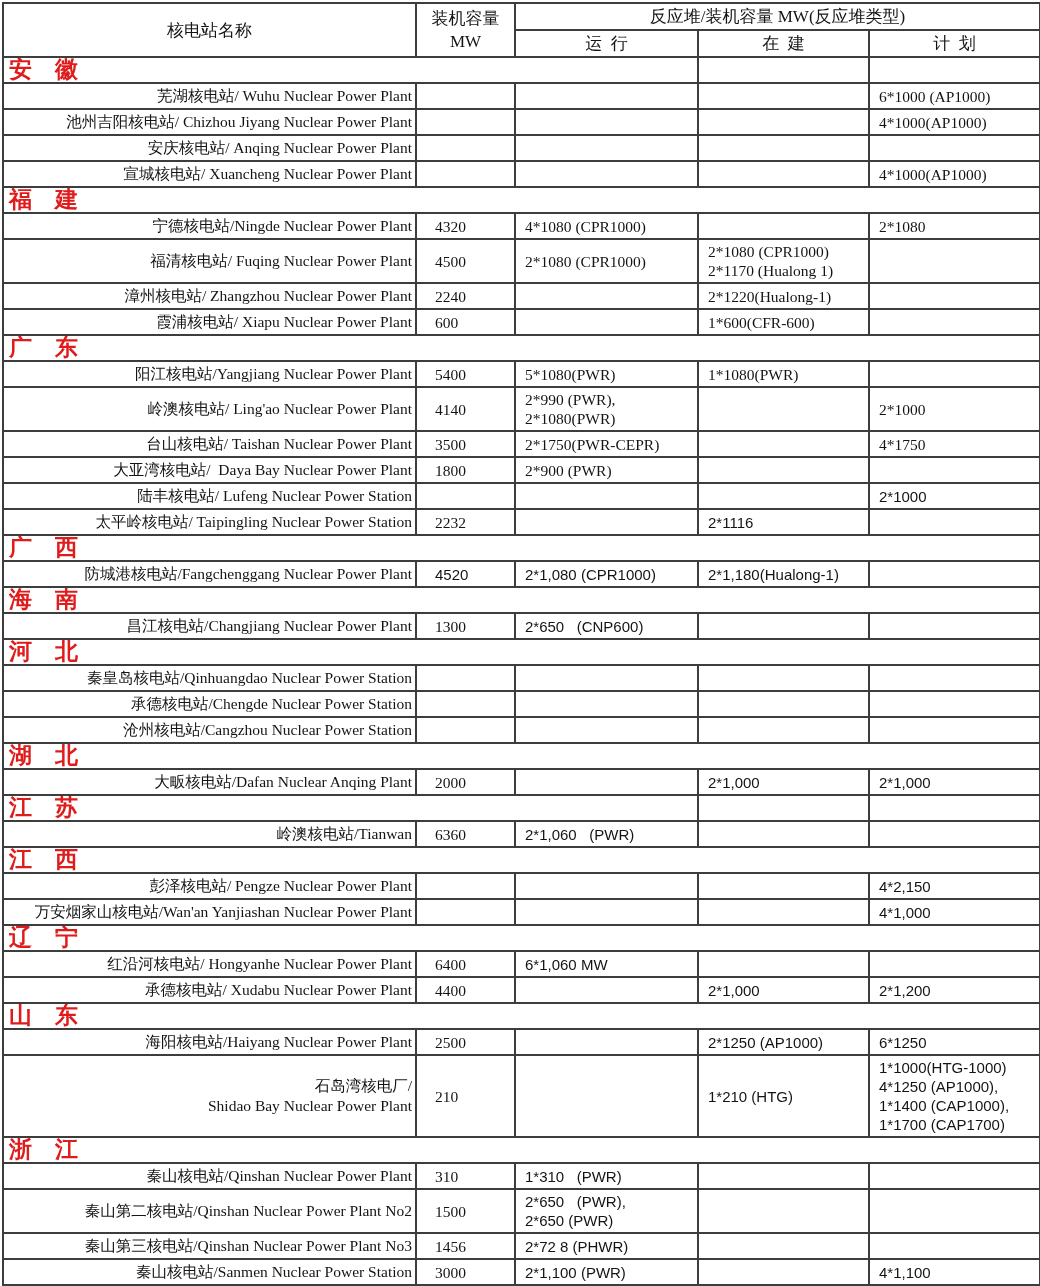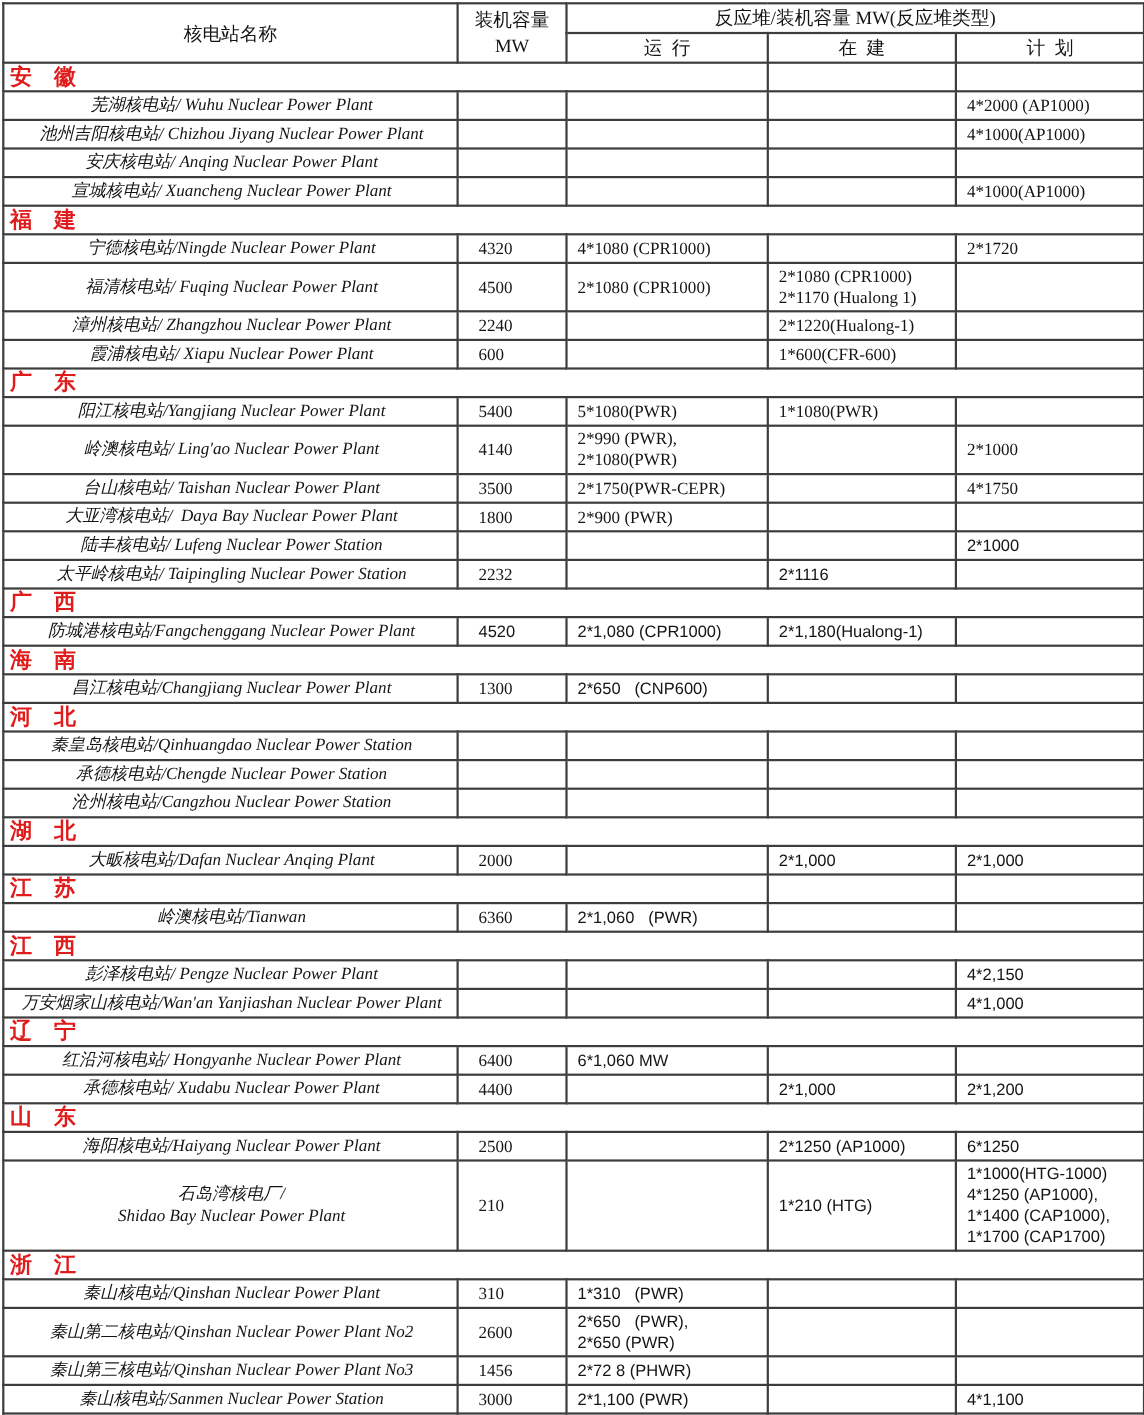--- a/index.html
+++ b/index.html
@@ -2,25 +2,25 @@
 <html><head>
 <meta charset="utf-8">
 <style>
   html,body{margin:0;padding:0;background:#ffffff;}
   body{width:1040px;font-family:"Liberation Serif","DejaVu Serif",serif;color:#141414;}
   .page{padding:2px 0 0 2px;}
   table{border-collapse:collapse;table-layout:fixed;width:1037px;}
   td,th{border:2px solid #3d3d3d;vertical-align:middle;overflow:hidden;
         white-space:pre-wrap;word-wrap:break-word;}
   thead th{font-weight:normal;font-size:17px;text-align:center;line-height:23px;padding:1px 2px;}
-  .c-name{font-size:15.5px;text-align:center;padding:2px 3px 2px 5px;line-height:20px;font-style:italic;}
+  .c-name{font-size:15.5px;text-align:right;padding:2px 3px 2px 5px;line-height:20px;}
   .c-mw{font-size:15.5px;text-align:left;padding:2px 2px 2px 18px;line-height:19px;margin-left:20px;}
   .c-run,.c-build,.c-plan{font-size:15.5px;text-align:left;padding:2px 2px 2px 9px;line-height:19px;}
   .sans{font-family:"Liberation Sans","DejaVu Sans",sans-serif;font-size:15px;}
-  .section{color:#e01b1b;font-weight:bold;font-size:20px;padding:2px 2px 2px 5px;line-height:20px;text-align:left;font-family:Liberation Serif, serif;}
+  .section{color:#e01b1b;font-weight:bold;font-size:23px;padding:2px 2px 2px 5px;line-height:20px;text-align:left;font-family:Liberation Serif, serif;}
   tbody td{height:19px;}
 </style>
 </head>
 <body>
 
 <div class="page">
   <table>
     <colgroup>
       <col style="width:413px">
       <col style="width:99px">
@@ -45,21 +45,21 @@
         <tr>
           <td class="section" colspan="3">安　徽</td>
           <td class="c-build"></td>
           <td class="c-plan"></td>
         </tr>
         <tr>
           <td class="c-name">芜湖核电站/ Wuhu Nuclear Power Plant</td>
           <td class="c-mw"></td>
           <td class="c-run"></td>
           <td class="c-build"></td>
-          <td class="c-plan">4*2000 (AP1000)</td>
+          <td class="c-plan">6*1000 (AP1000)</td>
         </tr>
         <tr>
           <td class="c-name">池州吉阳核电站/ Chizhou Jiyang Nuclear Power Plant</td>
           <td class="c-mw"></td>
           <td class="c-run"></td>
           <td class="c-build"></td>
           <td class="c-plan">4*1000(AP1000)</td>
         </tr>
         <tr>
           <td class="c-name">安庆核电站/ Anqing Nuclear Power Plant</td>
@@ -76,21 +76,21 @@
           <td class="c-plan">4*1000(AP1000)</td>
         </tr>
         <tr>
           <td class="section" colspan="5">福　建</td>
         </tr>
         <tr>
           <td class="c-name">宁德核电站/Ningde Nuclear Power Plant</td>
           <td class="c-mw">4320</td>
           <td class="c-run">4*1080 (CPR1000)</td>
           <td class="c-build"></td>
-          <td class="c-plan">2*1720</td>
+          <td class="c-plan">2*1080</td>
         </tr>
         <tr>
           <td class="c-name">福清核电站/ Fuqing Nuclear Power Plant</td>
           <td class="c-mw">4500</td>
           <td class="c-run">2*1080 (CPR1000)</td>
           <td class="c-build">2*1080 (CPR1000)
 2*1170 (Hualong 1)</td>
           <td class="c-plan"></td>
         </tr>
         <tr>
@@ -279,21 +279,21 @@
         </tr>
         <tr>
           <td class="c-name">秦山核电站/Qinshan Nuclear Power Plant</td>
           <td class="c-mw">310</td>
           <td class="c-run sans">1*310   (PWR)</td>
           <td class="c-build"></td>
           <td class="c-plan"></td>
         </tr>
         <tr>
           <td class="c-name">秦山第二核电站/Qinshan Nuclear Power Plant No2</td>
-          <td class="c-mw">2600</td>
+          <td class="c-mw">1500</td>
           <td class="c-run sans">2*650   (PWR),
 2*650 (PWR)</td>
           <td class="c-build"></td>
           <td class="c-plan"></td>
         </tr>
         <tr>
           <td class="c-name">秦山第三核电站/Qinshan Nuclear Power Plant No3</td>
           <td class="c-mw">1456</td>
           <td class="c-run sans">2*72 8 (PHWR)</td>
           <td class="c-build"></td>

